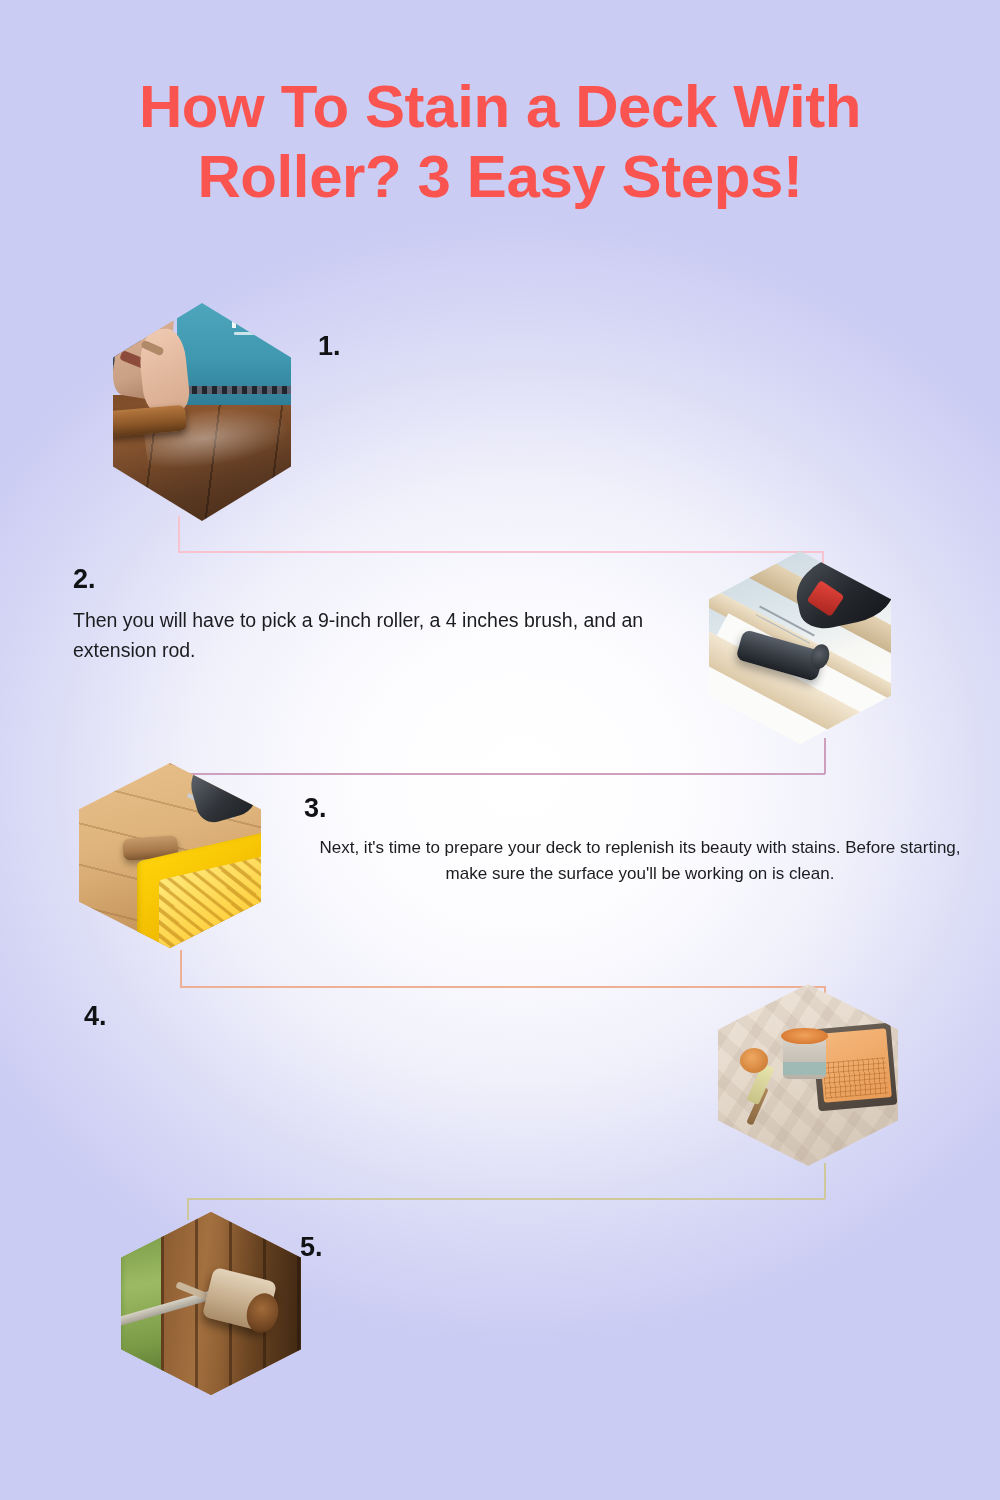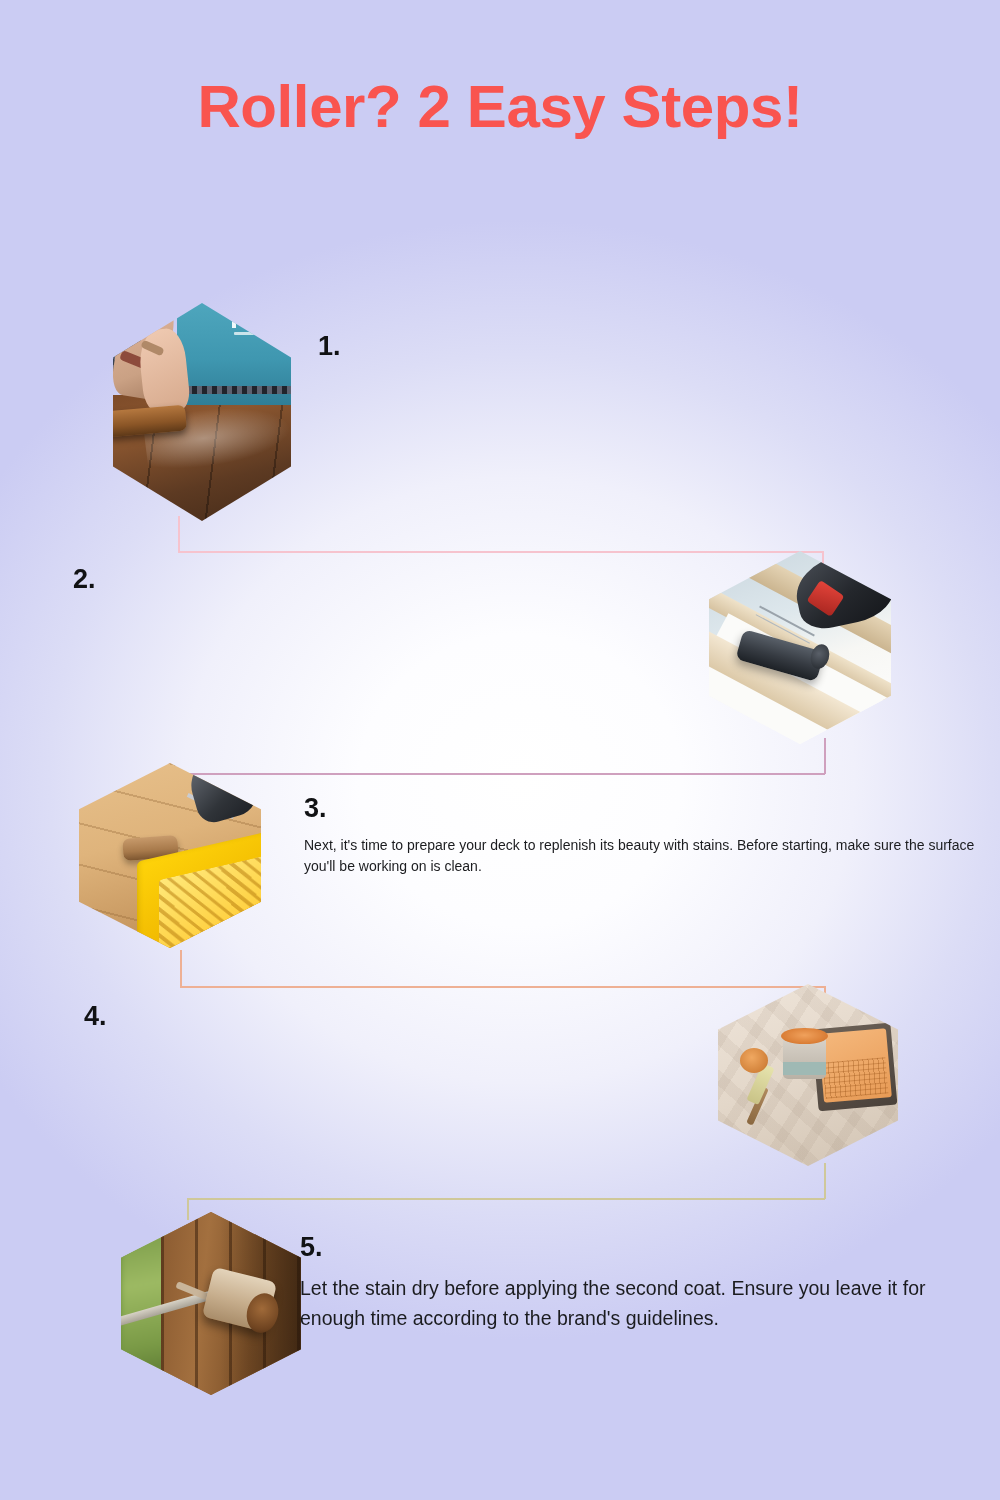--- a/index.html
+++ b/index.html
@@ -40,21 +40,21 @@
   .hex .ph{ position:absolute; inset:0; }
 
   .txtblock{ position:absolute; }
   .num{
     font-size:27px; font-weight:bold; color:#111214;
     line-height:1; margin-bottom:13px;
   }
   .body{
     font-size:19.5px; color:#1b1c1f; line-height:1.52;
   }
-  .body.narrow{ font-size:14px; line-height:1.5; }
+  .body.narrow{ font-size:17px; line-height:1.5;text-align:center; }
 
   
   .conn{ position:absolute; }
   .conn i{ position:absolute; display:block; background:currentColor; }
   .conn .v{ width:1.6px; }
   .conn .h{ height:1.6px; }
 
   
   
   .img1 .banner{
@@ -290,21 +290,22 @@
     position:absolute; left:30%; top:42%; width:24%; height:4%;
     background:#c9b59a; border-radius:3px; transform:rotate(22deg);
   }
 </style>
 </head>
 <body>
 
 <div id="page">
 
   <div class="title">
-    <div>Roller? 2 Easy Steps!</div>
+    <div>How To Stain a Deck With</div>
+    <div>Roller? 3 Easy Steps!</div>
   </div>
 
   <div class="step">
     <div class="hex img1" style="left:113px; top:303px; width:178px; height:218px;">
       <div class="ph">
         <div class="deck"></div>
         <div class="banner">
           <div class="bw1"></div>
             <div class="bw2"></div>
             <div class="bw3"></div>
@@ -341,20 +342,21 @@
           <div class="pl3"></div>
         <div class="wire"></div>
         <div class="rollr"></div>
         <div class="rcap"></div>
         <div class="glove"></div>
         <div class="grip"></div>
       </div>
     </div>
     <div class="txtblock" style="left:73px; top:566px; width:645px;">
       <div class="num">2.</div>
+      <div class="body">Then you will have to pick a 9-inch roller, a 4 inches brush, and an extension rod.</div>
     </div>
   </div>
 
   <div class="conn" style="left:180px; top:738px; width:646px; height:52px; color:#cfa0be;">
     <i class="v" style="left:644px; top:0; height:36px;"></i>
     <i class="h" style="left:0; top:35px; width:645px;"></i>
     <i class="v" style="left:0; top:35px; height:22px;"></i>
   </div>
 
   <div class="step">
@@ -415,17 +417,16 @@
         <div class="fence"></div>
         <div class="shade"></div>
         <div class="arm5"></div>
         <div class="frame5"></div>
         <div class="roll5"></div>
         <div class="cap5"></div>
       </div>
     </div>
     <div class="txtblock" style="left:300px; top:1234px; width:648px;">
       <div class="num">5.</div>
-      <div class="body">Let the stain dry before applying the second coat. Ensure you leave it for enough time according to the brand's guidelines.</div>
     </div>
   </div>
 
 </div>
 
 </body></html>

